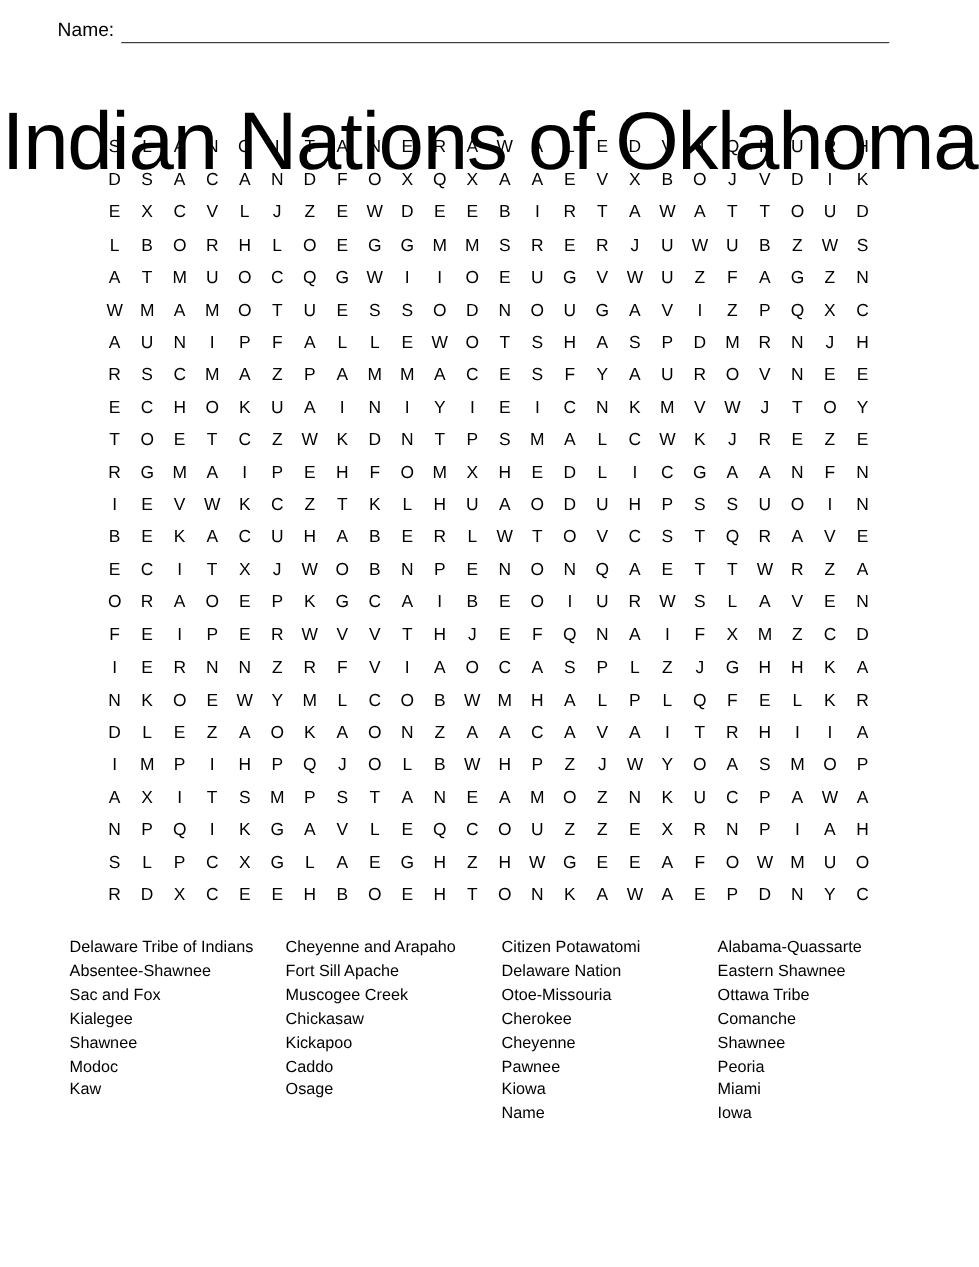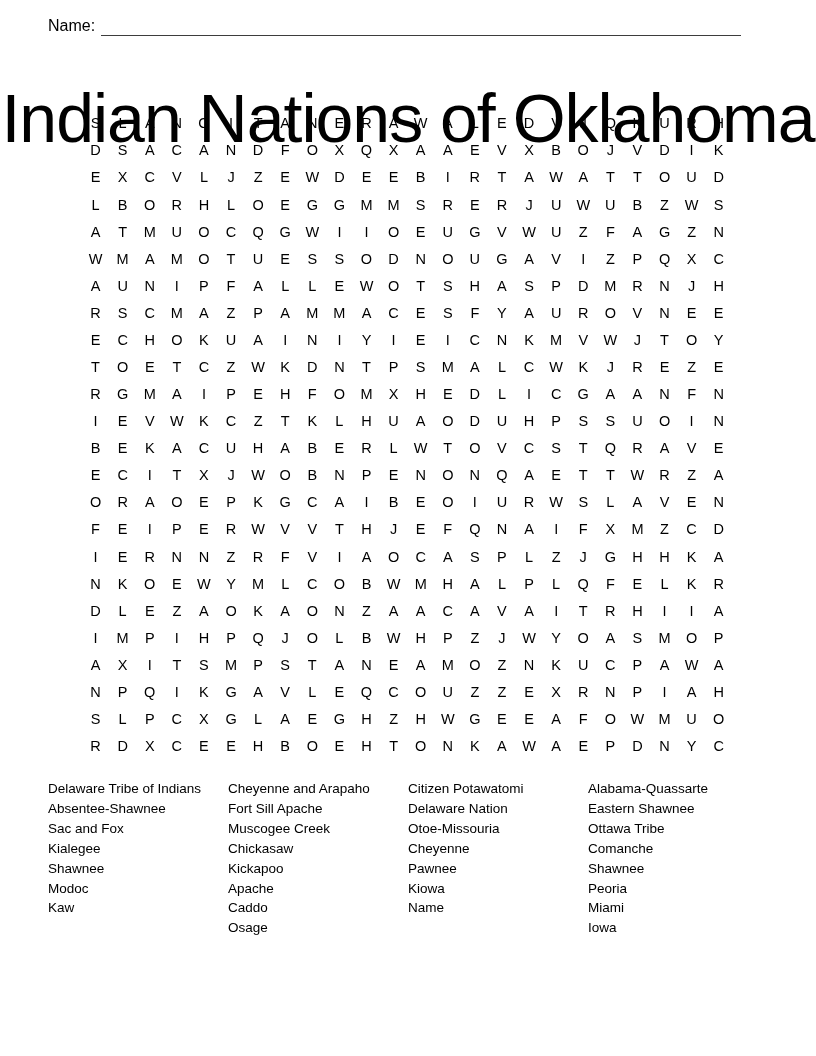--- a/index.html
+++ b/index.html
@@ -58,21 +58,21 @@
     align-items: center;
     justify-content: center;
     font-size: 14.5px;
     line-height: 1;
   }
 
   
   .word-list {
     position: absolute;
     top: 779px;
-    left: 48px;
+    left: 58px;
     width: 720px;
     height: 200px;
   }
   .wl-col {
     position: absolute;
     top: 0;
     width: 178px;
   }
   .wl-item {
     font-size: 13.5px;
@@ -678,28 +678,28 @@
       <div class="wl-item">Shawnee</div>
       <div class="wl-item">Modoc</div>
       <div class="wl-item">Kaw</div>
     </div>
     <div class="wl-col" style="left: 180px;">
       <div class="wl-item">Cheyenne and Arapaho</div>
       <div class="wl-item">Fort Sill Apache</div>
       <div class="wl-item">Muscogee Creek</div>
       <div class="wl-item">Chickasaw</div>
       <div class="wl-item">Kickapoo</div>
-      <div class="wl-item">Apache</div>
       <div class="wl-item">Caddo</div>
       <div class="wl-item">Osage</div>
     </div>
     <div class="wl-col" style="left: 360px;">
       <div class="wl-item">Citizen Potawatomi</div>
       <div class="wl-item">Delaware Nation</div>
       <div class="wl-item">Otoe-Missouria</div>
+      <div class="wl-item">Cherokee</div>
       <div class="wl-item">Cheyenne</div>
       <div class="wl-item">Pawnee</div>
       <div class="wl-item">Kiowa</div>
       <div class="wl-item">Name</div>
     </div>
     <div class="wl-col" style="left: 540px;">
       <div class="wl-item">Alabama-Quassarte</div>
       <div class="wl-item">Eastern Shawnee</div>
       <div class="wl-item">Ottawa Tribe</div>
       <div class="wl-item">Comanche</div>

